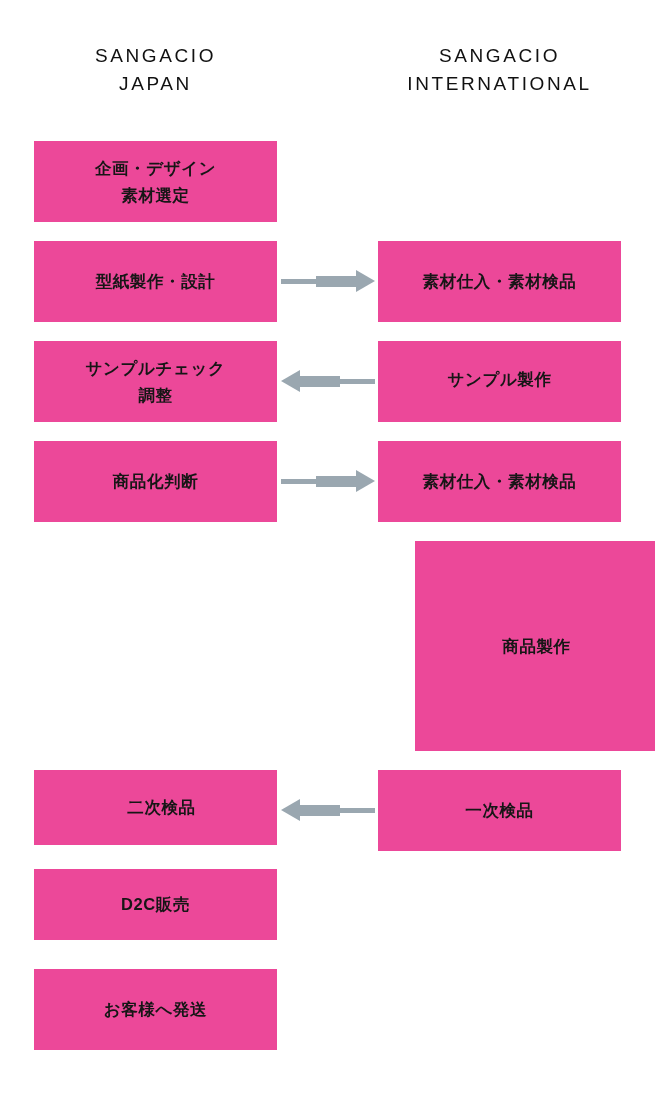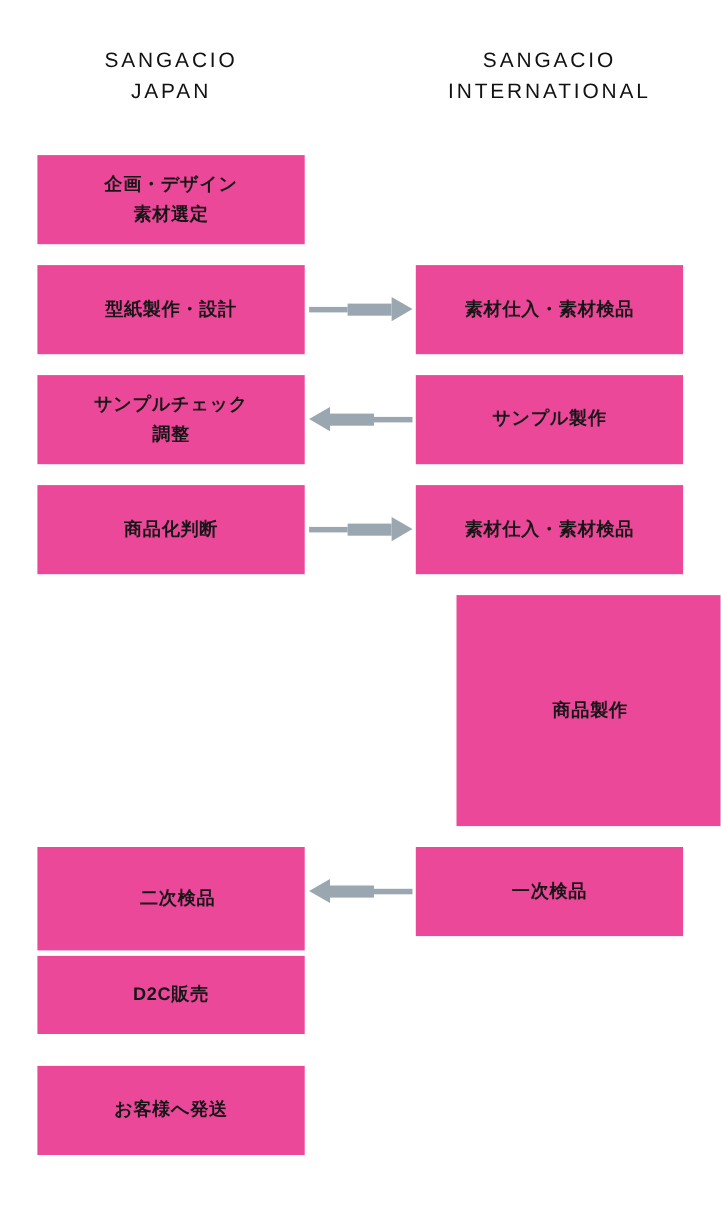--- a/index.html
+++ b/index.html
@@ -123,21 +123,21 @@
 
   <div class="box" style="left:34px; top:341px; height:81px;">
     <div class="box-label">サンプルチェック
 調整</div>
   </div>
 
   <div class="box" style="left:34px; top:441px; height:81px;">
     <div class="box-label">商品化判断</div>
   </div>
 
-  <div class="box" style="left:34px; top:770px; height:94px;padding-left:20px;">
+  <div class="box" style="left:34px; top:770px; height:75px;padding-left:20px;">
     <div class="box-label">二次検品</div>
   </div>
 
   <div class="box" style="left:34px; top:869px; height:71px;">
     <div class="box-label">D2C販売</div>
   </div>
 
   <div class="box" style="left:34px; top:969px; height:81px;">
     <div class="box-label">お客様へ発送</div>
   </div>

